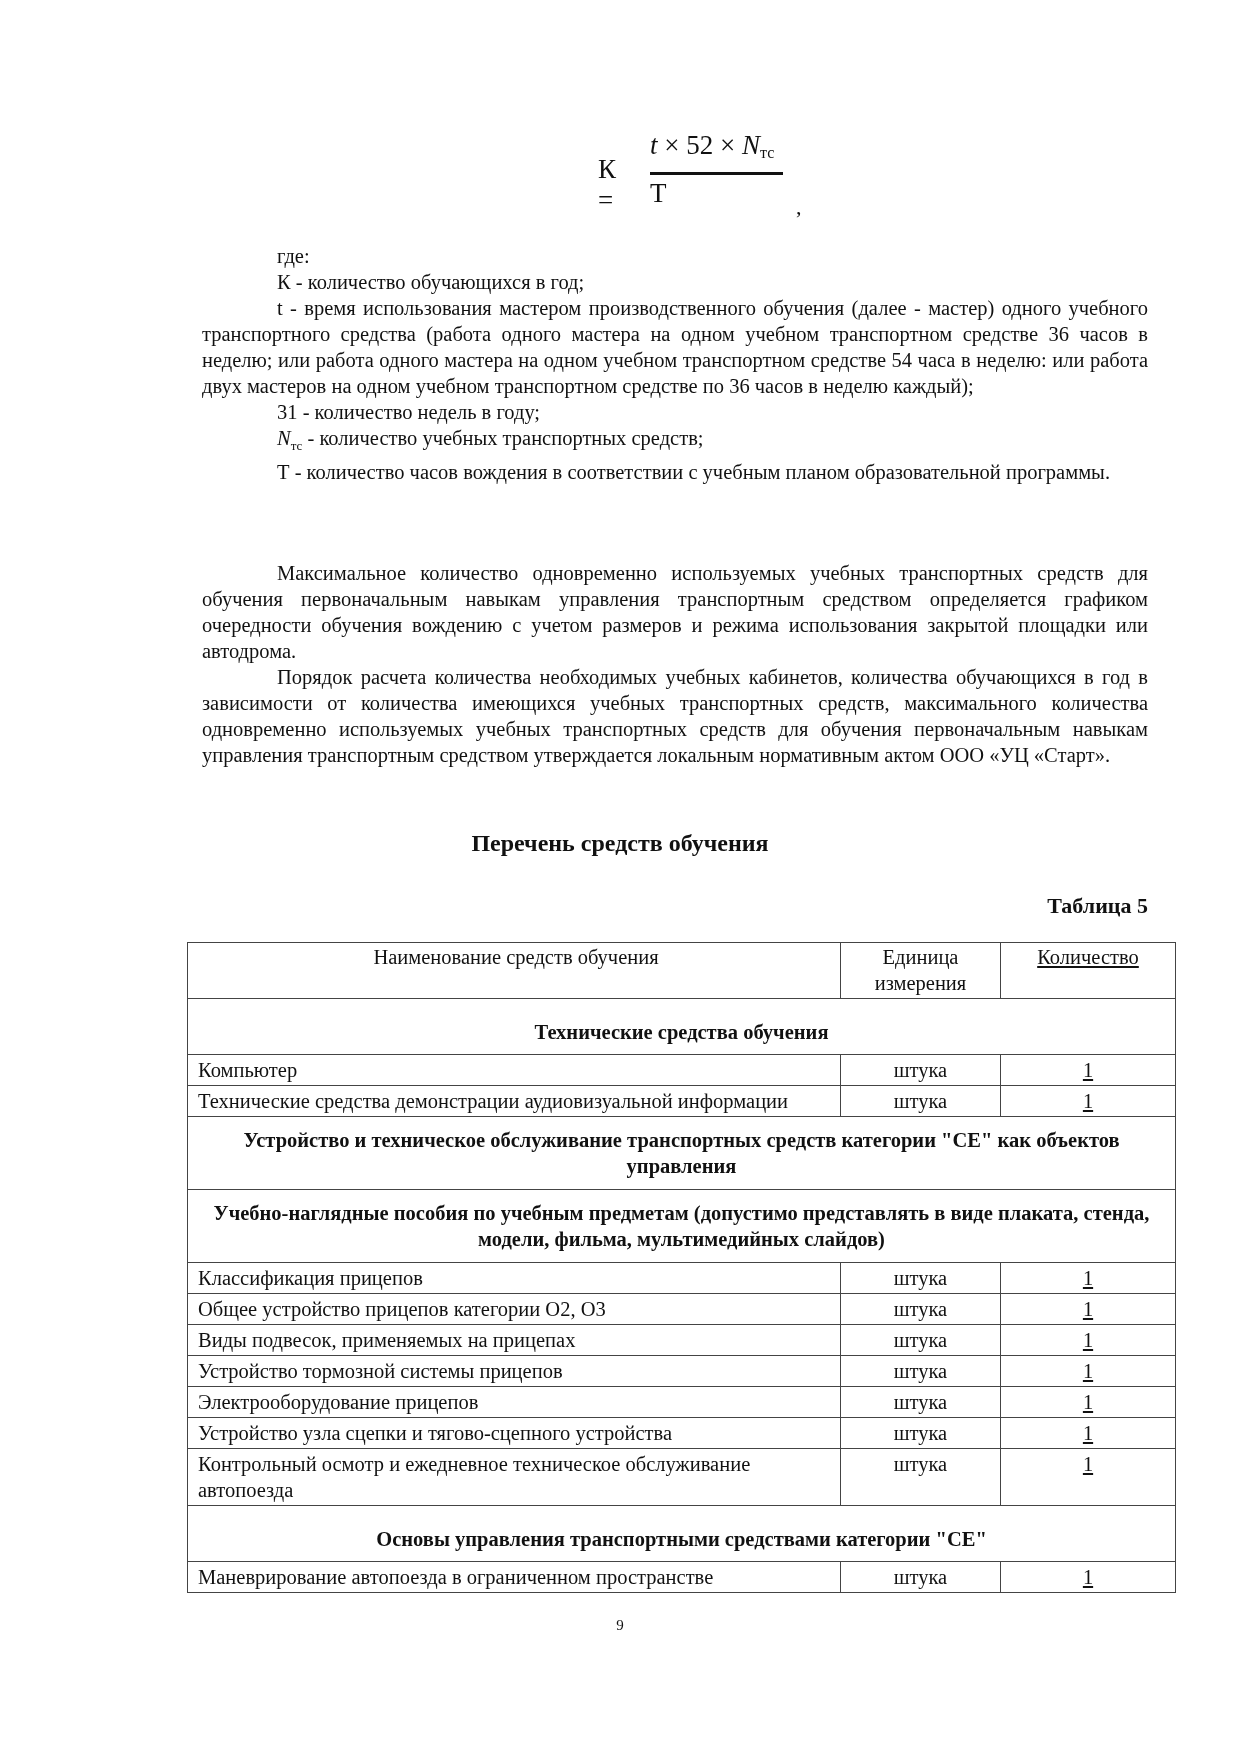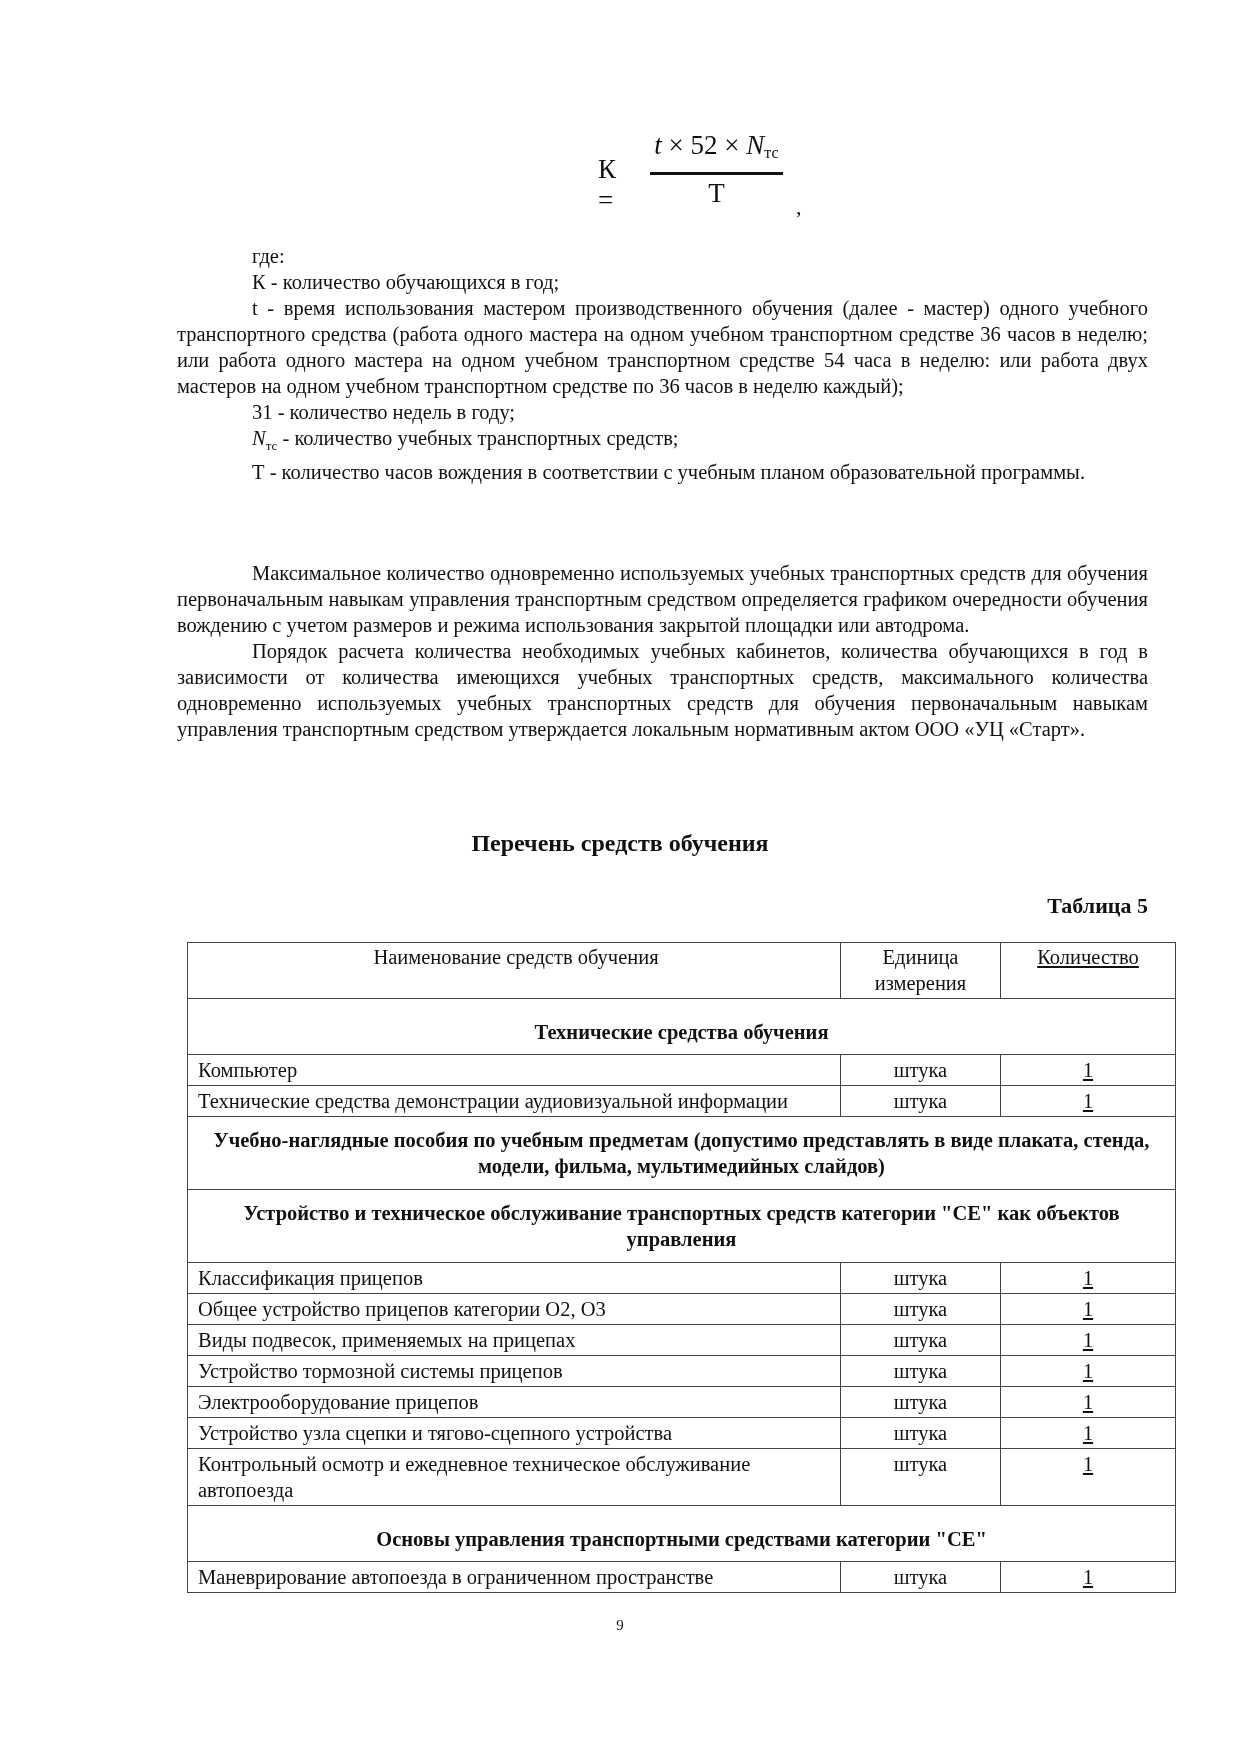--- a/index.html
+++ b/index.html
@@ -3,32 +3,32 @@
 <meta charset="utf-8">
 <style>
   html, body { margin: 0; padding: 0; background: #ffffff; }
   body { width: 1240px; height: 1755px; position: relative; overflow: hidden;
          font-family: "Liberation Serif", "DejaVu Serif", serif; color: #111; }
   .page { position: absolute; left: 0; top: 0; width: 1240px; height: 1755px; }
 
   
   .formula { position: absolute; left: 598px; top: 128px; height: 90px; }
   .f-lhs { position: absolute; left: 0; top: 26px; font-size: 27px; }
-  .f-frac { position: absolute; left: 52px; top: 0; width: 133px; text-align: center; }
+  .f-frac { position: absolute; left: 52px; top: 0; width: 133px; text-align: left; }
   .f-num { font-size: 27px; font-style: italic; white-space: nowrap; line-height: 34px; }
   .f-num .up { font-style: normal; }
   .f-num sub { font-size: 16px; font-style: normal; vertical-align: -4px; }
   .f-bar { height: 3px; background: #111; margin: 2px 0 2px 0; }
   .f-den { font-size: 27px; line-height: 32px; }
   .f-comma { position: absolute; left: 198px; top: 66px; font-size: 22px; }
 
   
   .text { position: absolute; left: 177px; width: 971px; font-size: 20.5px; line-height: 26px; }
   .p { margin: 0; text-align: justify; }
-  .indent { text-indent: 75px; }
+  .indent { text-indent: 75px; margin-left: 25px; }
   .nsub { font-style: italic; }
   .nsub sub { font-style: normal; font-size: 13px; }
 
   .heading { position: absolute; left: 0; width: 1240px; top: 830px; text-align: center;
              font-weight: bold; font-size: 24px; }
   .table-label { position: absolute; right: 92px; top: 893px; font-weight: bold; font-size: 22px; }
 
   
   table.tbl { position: absolute; left: 187px; top: 942px; width: 989px;
               border-collapse: collapse; font-size: 20.5px; line-height: 26px; }
@@ -90,25 +90,25 @@
       <td class="c2">штука</td>
       <td class="c3">1</td>
     </tr>
     <tr>
       <td class="c1">Технические средства демонстрации аудиовизуальной информации</td>
       <td class="c2">штука</td>
       <td class="c3">1</td>
     </tr>
 
     <tr class="sec">
-      <td colspan="3">Учебно-наглядные пособия по учебным предметам (допустимо представлять в виде плаката, стенда, модели, фильма, мультимедийных слайдов)</td>
+      <td colspan="3">Устройство и техническое обслуживание транспортных средств категории "CE" как объектов управления</td>
     </tr>
 
     <tr class="sec">
-      <td colspan="3">Устройство и техническое обслуживание транспортных средств категории "CE" как объектов управления</td>
+      <td colspan="3">Учебно-наглядные пособия по учебным предметам (допустимо представлять в виде плаката, стенда, модели, фильма, мультимедийных слайдов)</td>
     </tr>
     <tr>
       <td class="c1">Классификация прицепов</td>
       <td class="c2">штука</td>
       <td class="c3">1</td>
     </tr>
     <tr>
       <td class="c1">Общее устройство прицепов категории О2, О3</td>
       <td class="c2">штука</td>
       <td class="c3">1</td>

